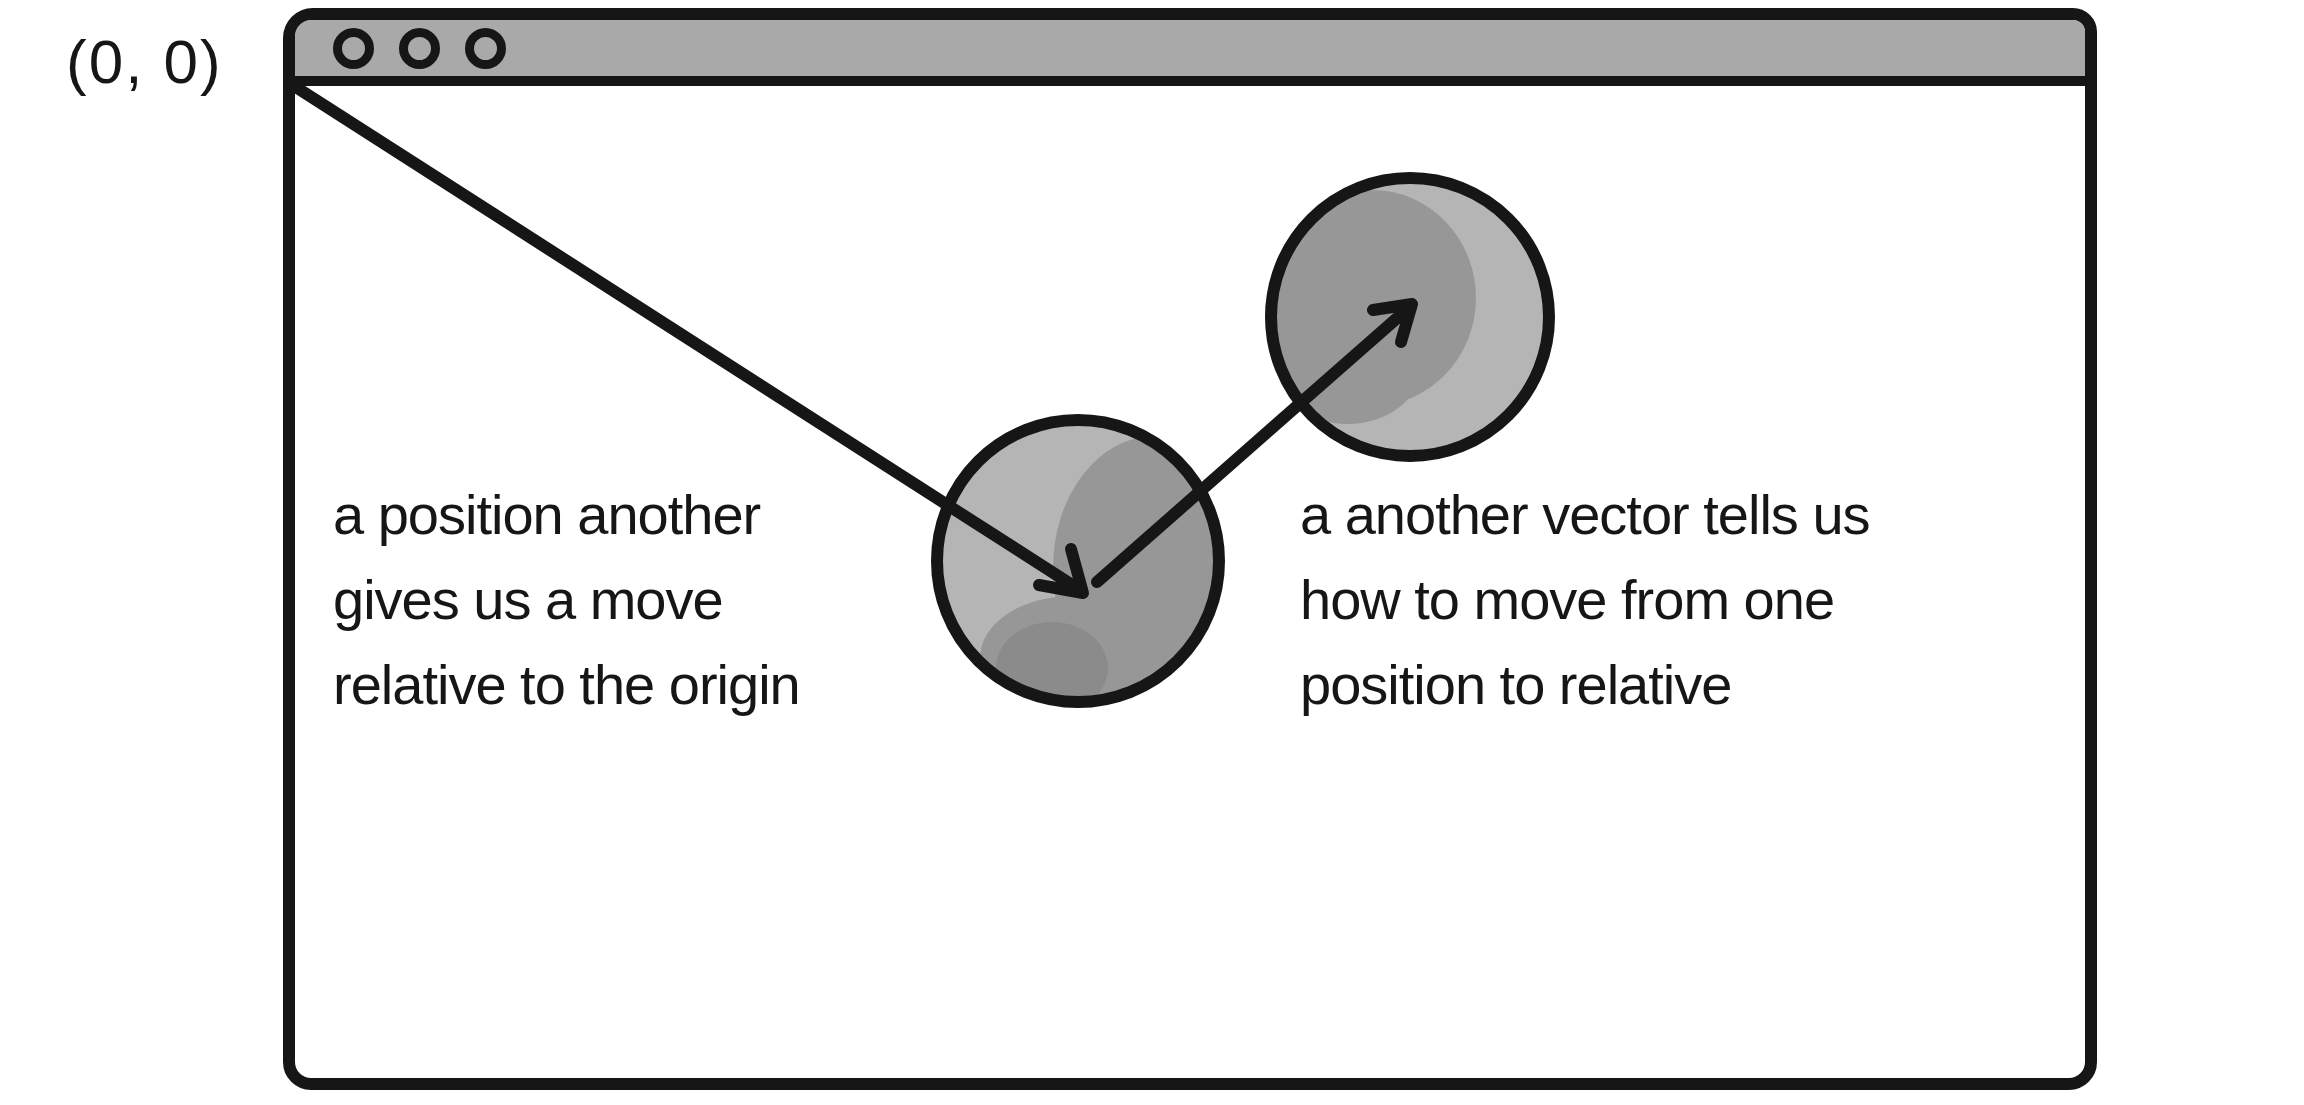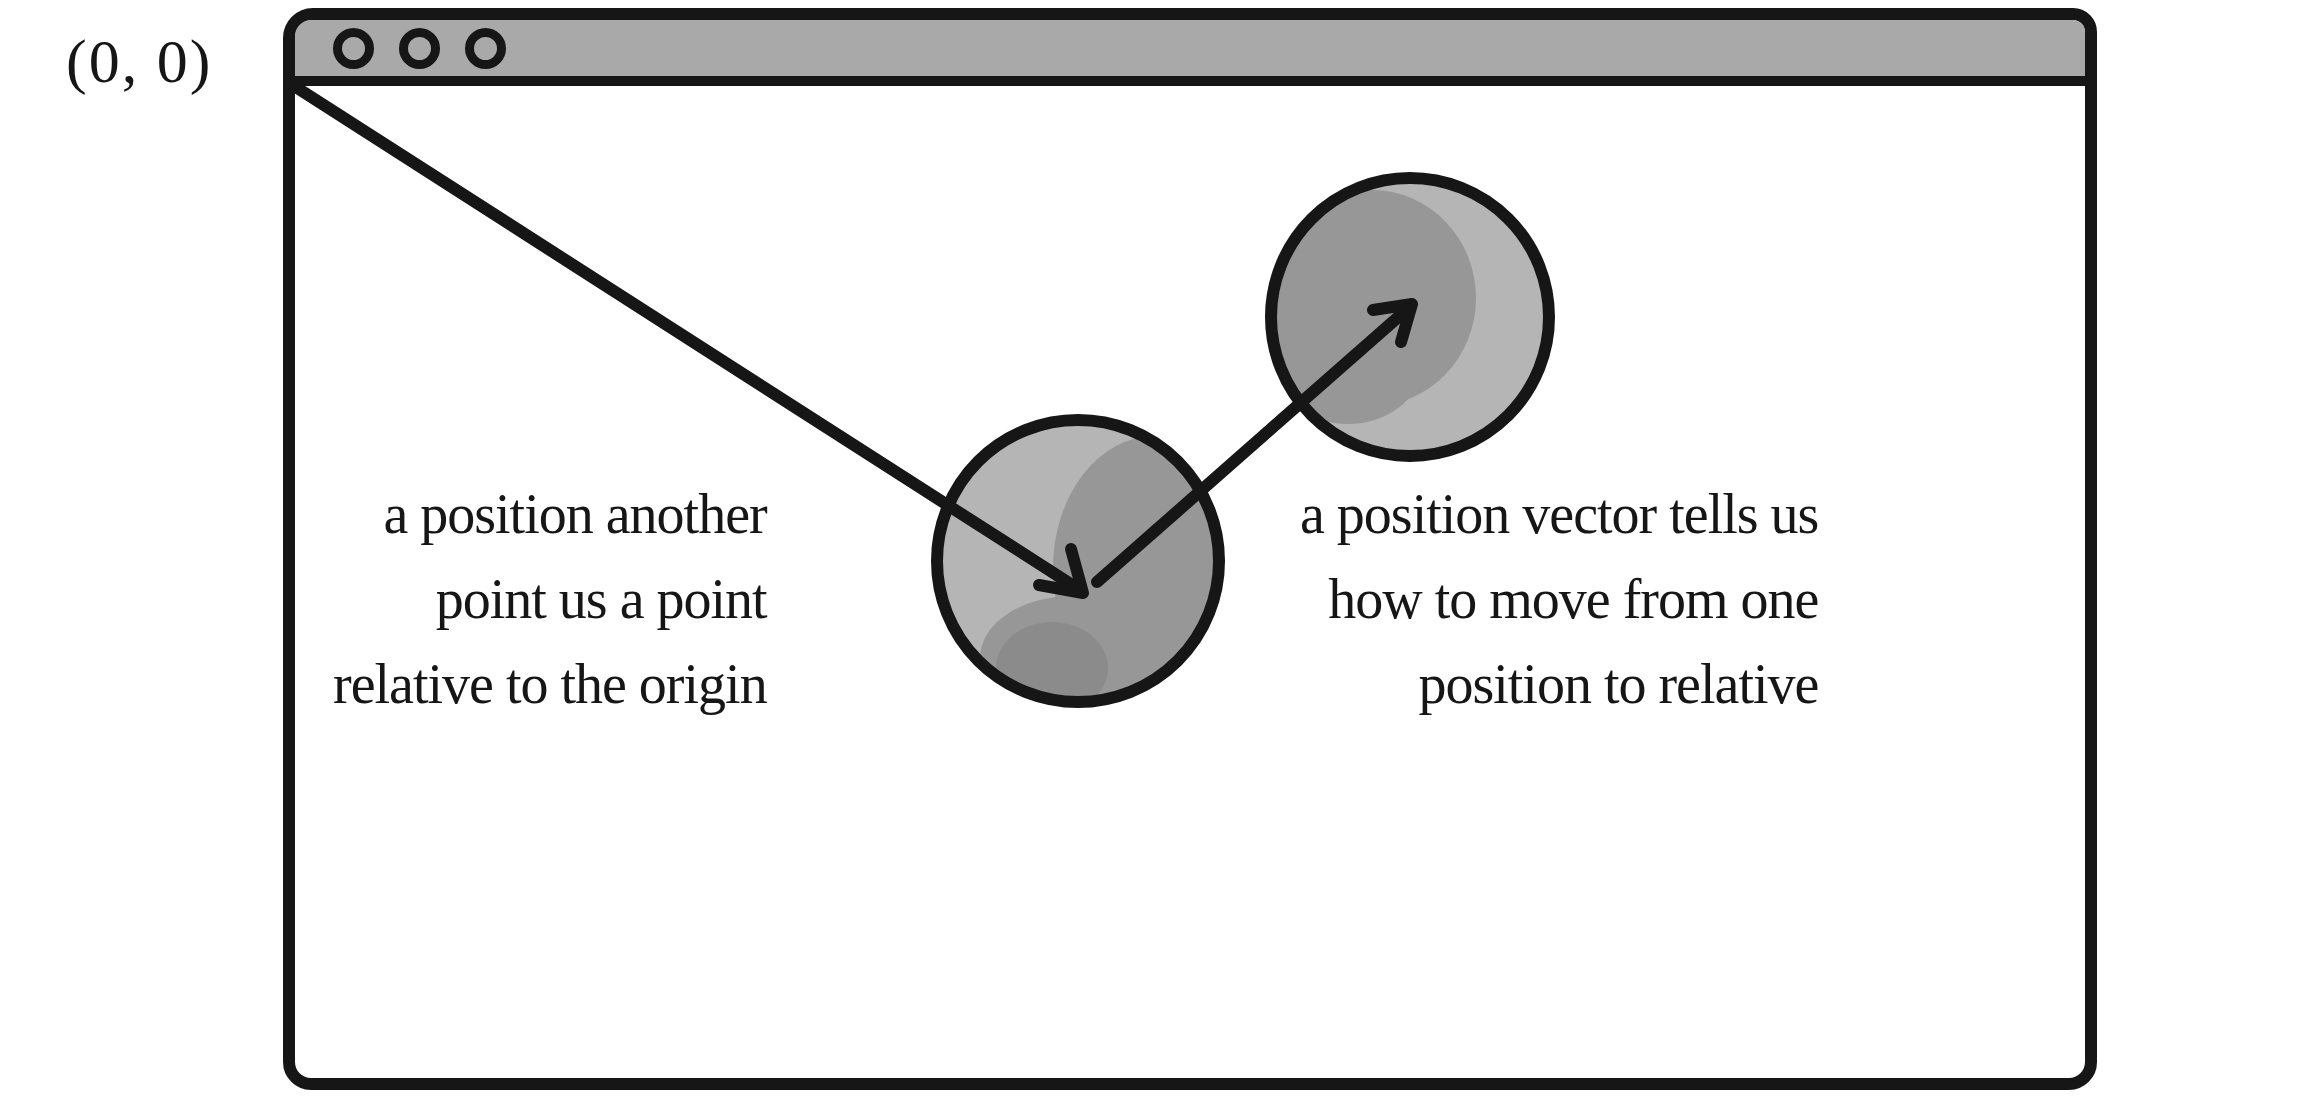--- a/index.html
+++ b/index.html
@@ -9,23 +9,22 @@
     --ball-mid:#979797;
     --ball-dark:#8b8b8b;
     --bg:#ffffff;
   }
   html,body{margin:0;padding:0;background:var(--bg);}
   .canvas{
     position:relative;
     width:2304px;height:1102px;
     background:var(--bg);
     overflow:hidden;
-    font-family:Liberation Serif, serif;
+    font-family:Liberation Sans, sans-serif;
     color:var(--ink);
-    text-align:right;
   }
   
   .window{
     position:absolute;
     left:283px;top:8px;
     width:1814px;height:1082px;
     box-sizing:border-box;
     border:12px solid var(--ink);
     border-radius:30px 24px 28px 28px;
     background:var(--bg);
@@ -127,23 +126,23 @@
     </g>
 
     <g>
       <line x1="1097" y1="582" x2="1404" y2="312" style="stroke:var(--ink);stroke-width:12;stroke-linecap:round"></line>
       <polyline points="1373,310 1412,304 1401,342" style="fill:none;stroke:var(--ink);stroke-width:12;stroke-linecap:round;stroke-linejoin:round"></polyline>
     </g>
   </svg>
 
   <div class="caption caption-position">
     <div>a position another</div>
-    <div>point us a point</div>
+    <div>gives us a move</div>
     <div>relative to the origin</div>
   </div>
 
   <div class="caption caption-velocity">
-    <div>a position vector tells us</div>
+    <div>a another vector tells us</div>
     <div>how to move from one</div>
     <div>position to relative</div>
   </div>
 
 </div>
 
 </body></html>

